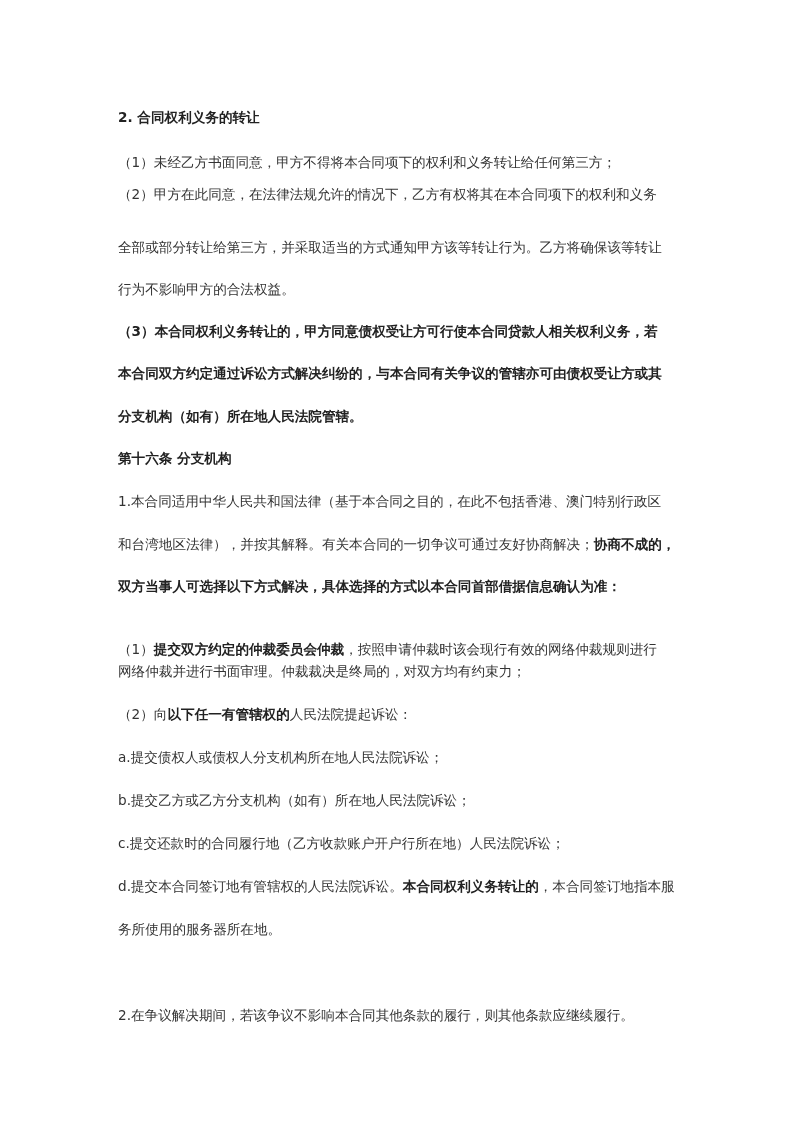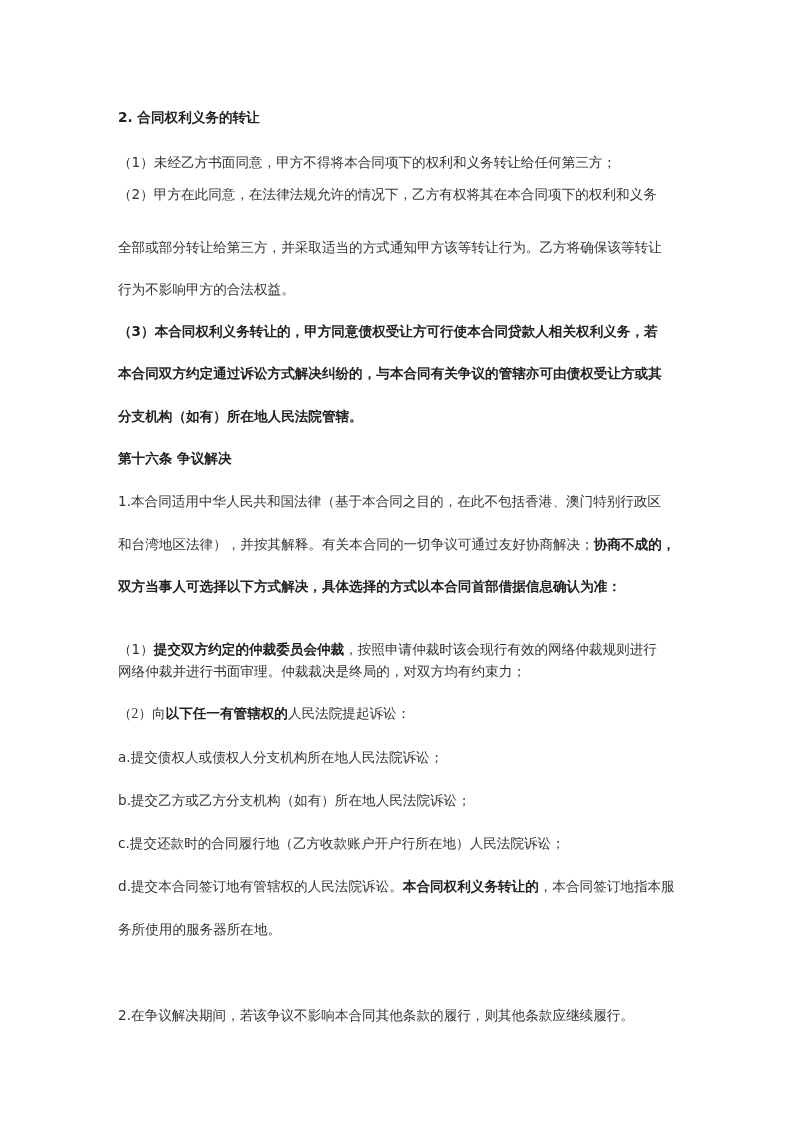--- a/index.html
+++ b/index.html
@@ -15,27 +15,27 @@
 <div class="page">
   <div id="lines">
       <div class="line" style="top: 107px;"><span class="b">2. 合同权利义务的转让</span></div>
       <div class="line" style="top: 152px;"><span>（1）未经乙方书面同意，甲方不得将本合同项下的权利和义务转让给任何第三方；</span></div>
       <div class="line" style="top: 184px;"><span>（2）甲方在此同意，在法律法规允许的情况下，乙方有权将其在本合同项下的权利和义务</span></div>
       <div class="line" style="top: 237px;"><span>全部或部分转让给第三方，并采取适当的方式通知甲方该等转让行为。乙方将确保该等转让</span></div>
       <div class="line" style="top: 279px;"><span>行为不影响甲方的合法权益。</span></div>
       <div class="line" style="top: 321px;"><span class="b">（3）本合同权利义务转让的，甲方同意债权受让方可行使本合同贷款人相关权利义务，若</span></div>
       <div class="line" style="top: 363px;"><span class="b">本合同双方约定通过诉讼方式解决纠纷的，与本合同有关争议的管辖亦可由债权受让方或其</span></div>
       <div class="line" style="top: 406px;"><span class="b">分支机构（如有）所在地人民法院管辖。</span></div>
-      <div class="line" style="top: 448px;"><span class="b">第十六条 争议解决</span></div>
+      <div class="line" style="top: 448px;"><span class="b">第十六条 分支机构</span></div>
       <div class="line" style="top: 491px;"><span>1.本合同适用中华人民共和国法律（基于本合同之目的，在此不包括香港、澳门特别行政区</span></div>
       <div class="line" style="top: 534px;"><span>和台湾地区法律），并按其解释。有关本合同的一切争议可通过友好协商解决；</span><span class="b">协商不成的，</span></div>
       <div class="line" style="top: 576px;"><span class="b">双方当事人可选择以下方式解决，具体选择的方式以本合同首部借据信息确认为准：</span></div>
       <div class="line" style="top: 627px; margin-top: 12px;"><span>（1）</span><span class="b">提交双方约定的仲裁委员会仲裁</span><span>，按照申请仲裁时该会现行有效的网络仲裁规则进行</span></div>
       <div class="line" style="top: 661px;"><span>网络仲裁并进行书面审理。仲裁裁决是终局的，对双方均有约束力；</span></div>
-      <div class="line" style="top: 704px; font-family: Liberation Serif, serif;"><span>（2）向</span><span class="b">以下任一有管辖权的</span><span>人民法院提起诉讼：</span></div>
+      <div class="line" style="top: 704px;"><span>（2）向</span><span class="b">以下任一有管辖权的</span><span>人民法院提起诉讼：</span></div>
       <div class="line" style="top: 747px;"><span>a.提交债权人或债权人分支机构所在地人民法院诉讼；</span></div>
       <div class="line" style="top: 790px;"><span>b.提交乙方或乙方分支机构（如有）所在地人民法院诉讼；</span></div>
       <div class="line" style="top: 833px;"><span>c.提交还款时的合同履行地（乙方收款账户开户行所在地）人民法院诉讼；</span></div>
       <div class="line" style="top: 876px;"><span>d.提交本合同签订地有管辖权的人民法院诉讼。</span><span class="b">本合同权利义务转让的</span><span>，本合同签订地指本服</span></div>
       <div class="line" style="top: 919px;"><span>务所使用的服务器所在地。</span></div>
       <div class="line" style="top: 961px; margin-top: 44px;"><span>2.在争议解决期间，若该争议不影响本合同其他条款的履行，则其他条款应继续履行。</span></div>
     </div>
 </div>
 
 </body></html>

